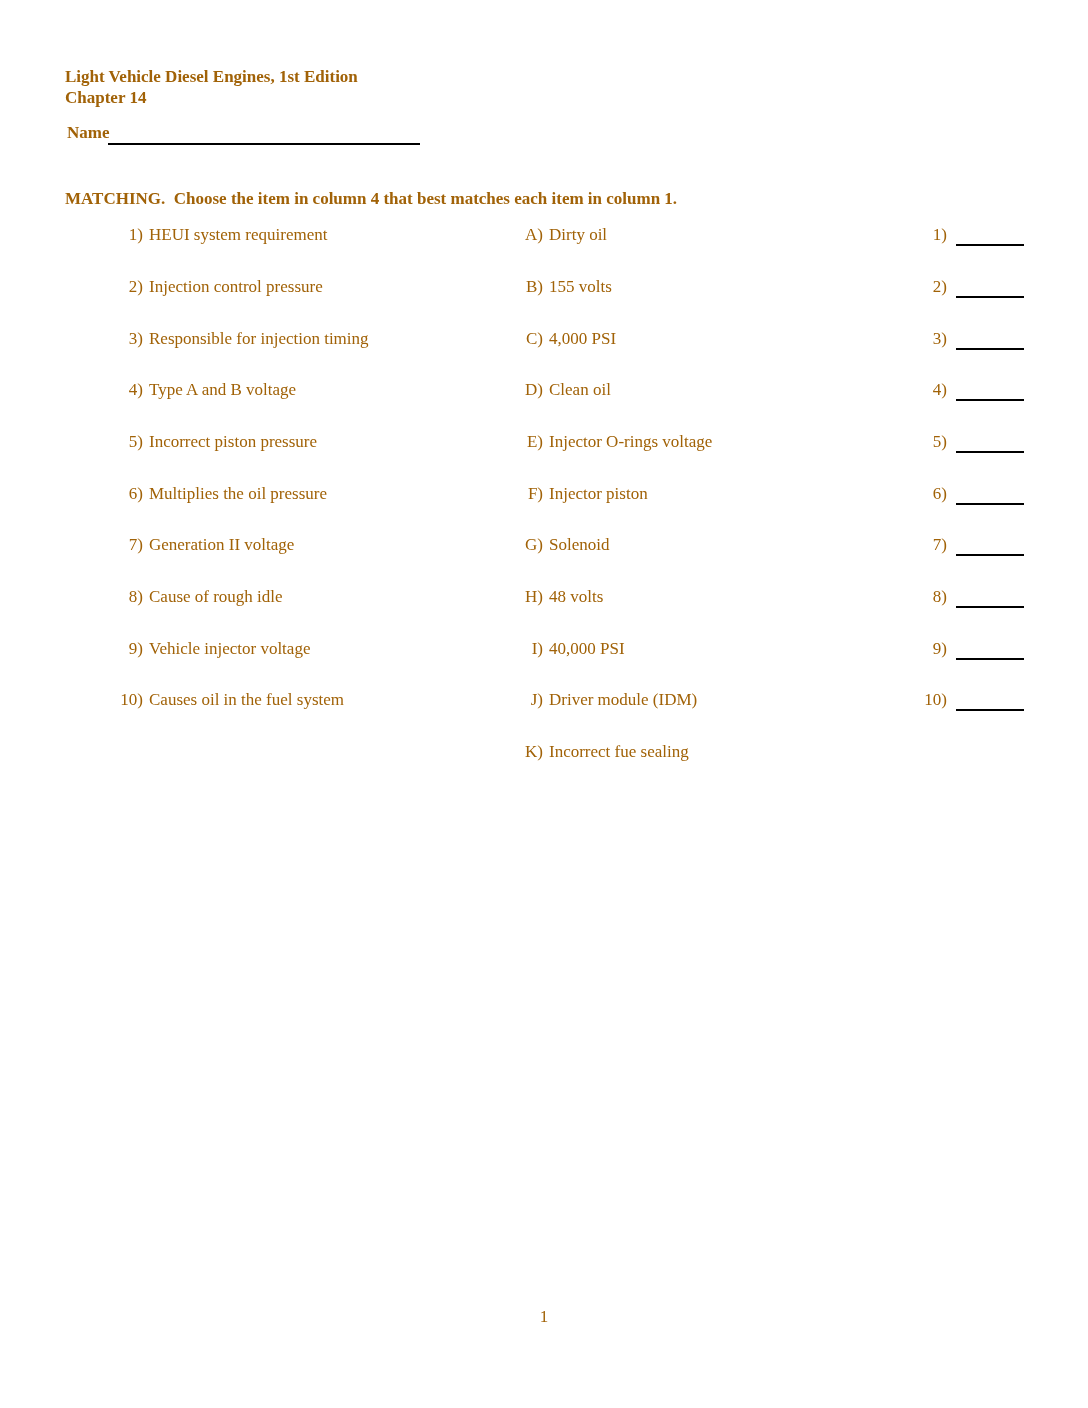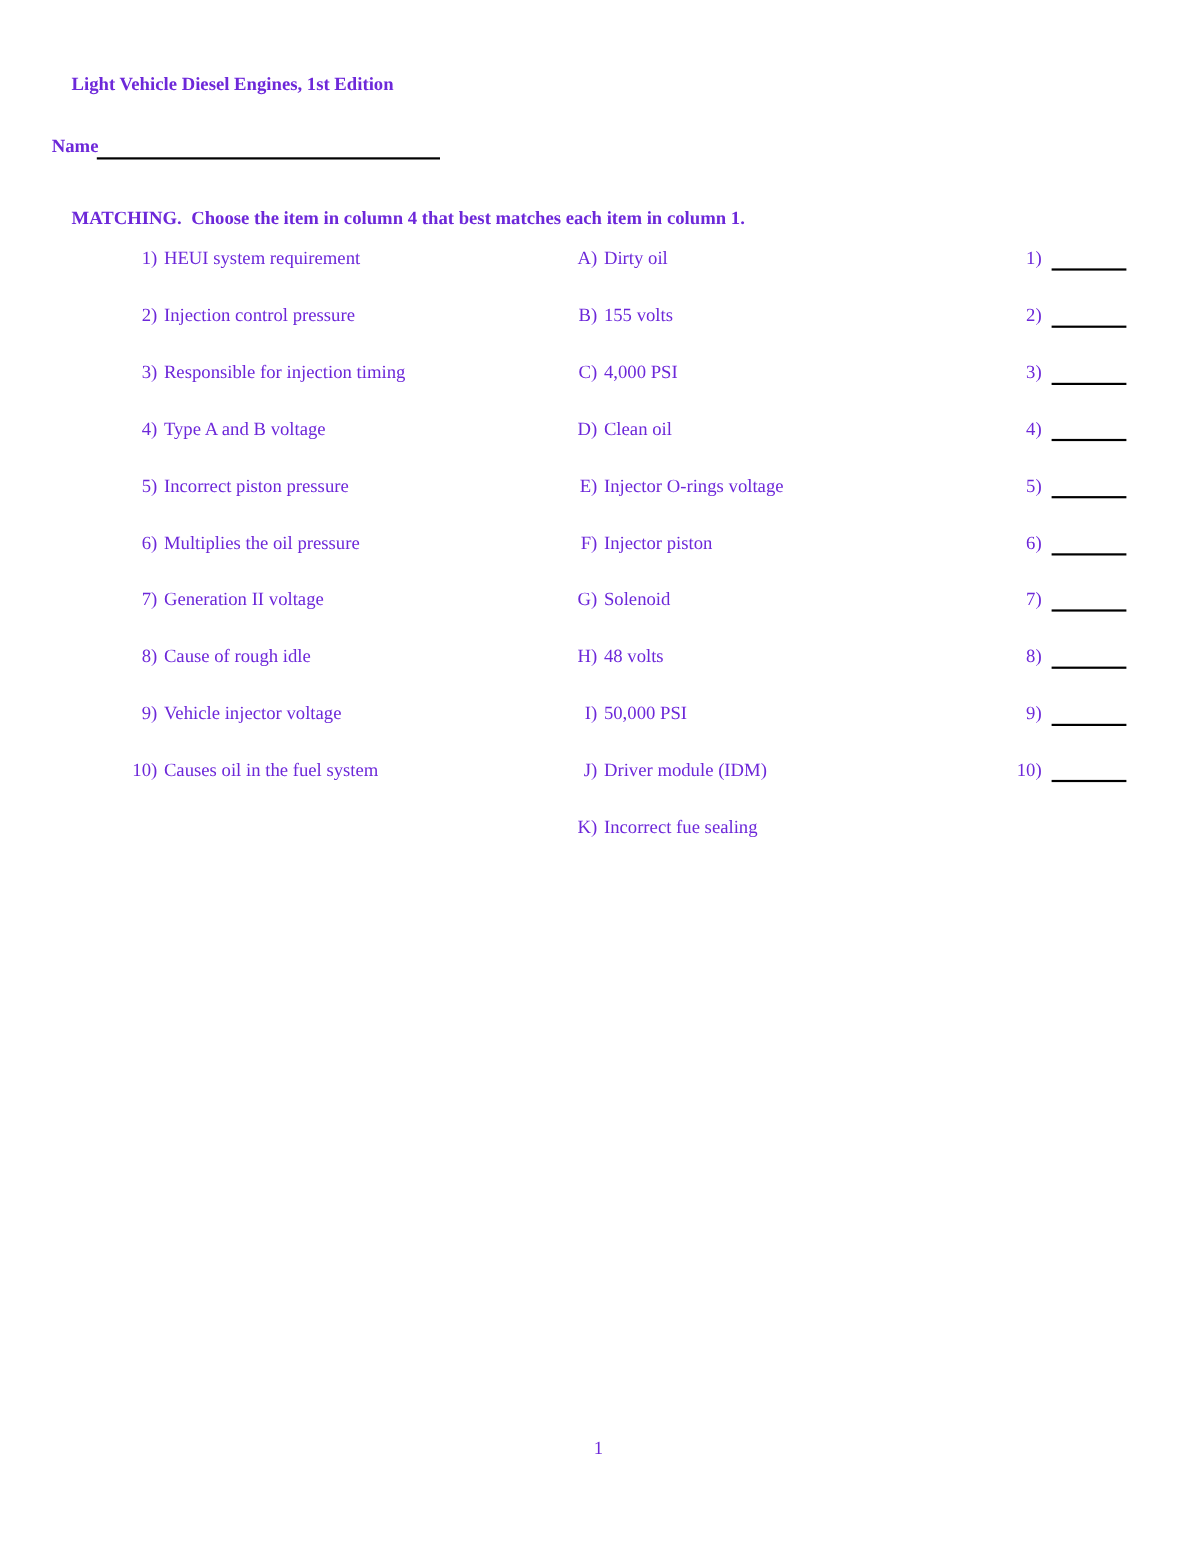--- a/index.html
+++ b/index.html
@@ -5,36 +5,36 @@
   html, body {
     margin: 0;
     padding: 0;
     background: #ffffff;
   }
   .page {
     position: relative;
     width: 1088px;
     height: 1408px;
     background: #ffffff;
-    color: #6d28d9;
+    color: #a16207;
     font-family: "Liberation Serif", serif;
     font-size: 17px;
     line-height: 22px;
     overflow: hidden;
   }
   .doc-header {
     position: absolute;
     left: 65px;
     top: 66px;
     font-weight: bold;
     line-height: 21px;
   }
   .name-row {
     position: absolute;
-    left: 47px;
+    left: 67px;
     top: 122px;
     height: 22px;
   }
   .name-label {
     font-weight: bold;
   }
   .name-line {
     position: absolute;
     left: 41px;
     top: 0;
@@ -98,20 +98,21 @@
     text-align: center;
   }
 </style>
 </head>
 <body>
 
 <div class="page">
 
   <div class="doc-header">
     <div>Light Vehicle Diesel Engines, 1st Edition</div>
+    <div>Chapter 14</div>
   </div>
 
   <div class="name-row">
     <span class="name-label">Name</span>
     <span class="name-line"></span>
   </div>
 
   <div class="instructions">MATCHING.  Choose the item in column 4 that best matches each item in column 1.</div>
 
   <div class="match-row" style="top:224px">
@@ -183,21 +184,21 @@
     <span class="c2-letter">H)</span>
     <span class="c2-text">48 volts</span>
     <span class="c3-num">8)</span>
     <span class="c3-blank"></span>
   </div>
 
   <div class="match-row" style="top:638px">
     <span class="c1-num">9)</span>
     <span class="c1-text">Vehicle injector voltage</span>
     <span class="c2-letter">I)</span>
-    <span class="c2-text">50,000 PSI</span>
+    <span class="c2-text">40,000 PSI</span>
     <span class="c3-num">9)</span>
     <span class="c3-blank"></span>
   </div>
 
   <div class="match-row" style="top:689px">
     <span class="c1-num">10)</span>
     <span class="c1-text">Causes oil in the fuel system</span>
     <span class="c2-letter">J)</span>
     <span class="c2-text">Driver module (IDM)</span>
     <span class="c3-num">10)</span>

